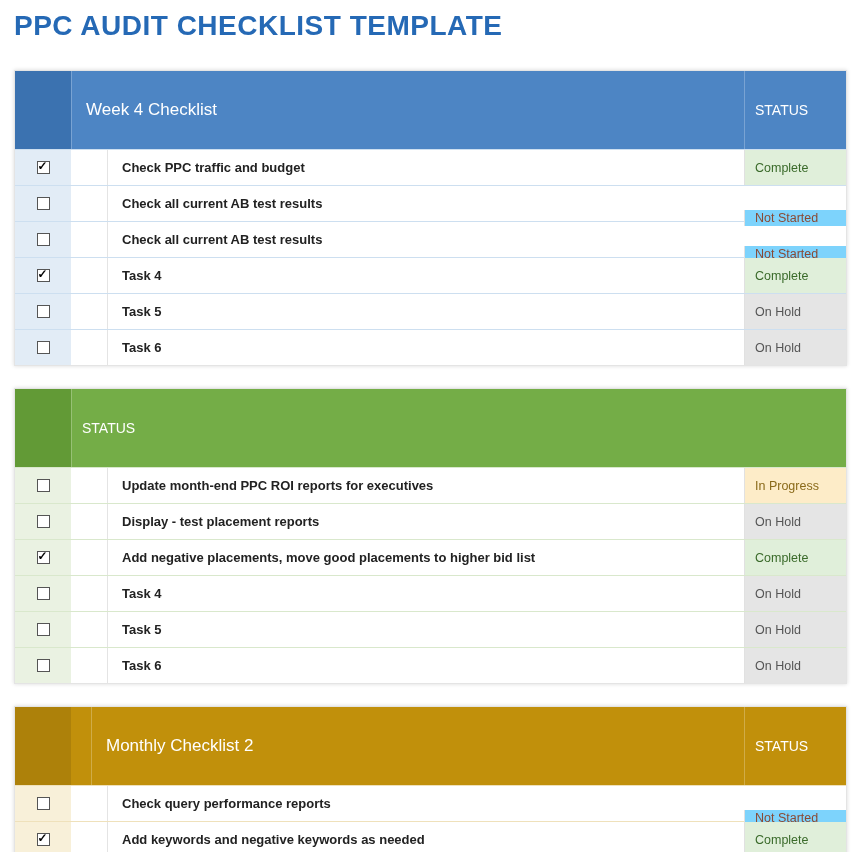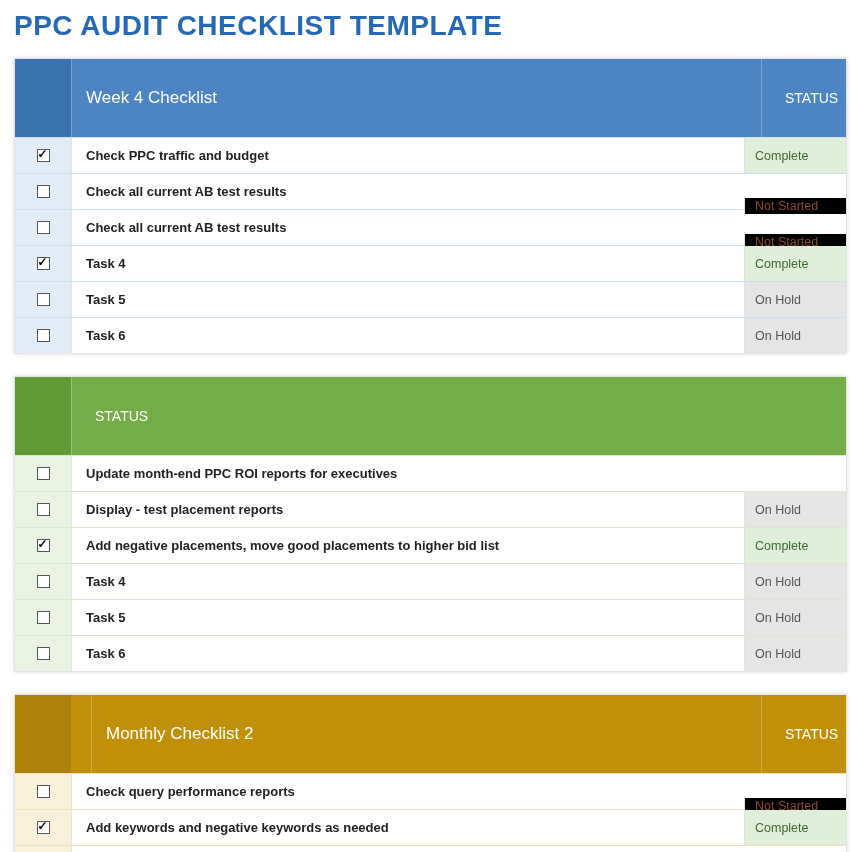--- a/index.html
+++ b/index.html
@@ -9,21 +9,21 @@
     font-family: "Century Gothic", "Segoe UI", Arial, sans-serif;
     background: #fff;
     color: #222;
     width: 861px;
   }
   h1 {
     color: #2569b5;
     font-size: 28px;
     letter-spacing: 0.5px;
     font-weight: 700;
-    margin: 10px 0 16px 0;
+    margin: 10px 0 28px 0;
   }
   .section {
     margin-bottom: 22px;
     box-shadow: 0 0 4px rgba(0,0,0,0.15);
     border: 1px solid #e4e4e4;
   }
   .shead {
     display: flex;
     align-items: center;
     height: 78px;
@@ -36,25 +36,25 @@
   }
   .shead .titlecol {
     flex: 1;
     padding: 8px 14px;
     height: 100%;
     display: flex;
     align-items: center;
     border-left: 1px solid rgba(255,255,255,0.25);
   }
   .shead .statuscol {
-    width: 85px;
+    width: 102px;
     height: 100%;
     display: flex;
     align-items: center;
-    padding: 0 23px;
+    padding: 0 10px;
     font-size: 14px;
     border-left: 1px solid rgba(255,255,255,0.25);
   }
   
   .blue .shead { background: #4d85c4; }
   .blue .shead .chkcol { background: #3b72b0; }
   .blue .row .chkcol { background: #e2ecf6; }
   .blue .row { border-top: 1px solid #cddff0; }
 
   .green .shead { background: #74ad47; }
@@ -81,20 +81,21 @@
     justify-content: center;
   }
   .row .taskcol {
     flex: 1;
     padding: 0 14px;
     display: flex;
     align-items: center;
     font-weight: 700;
     color: #222;
     border-left: 1px solid #e4e4e4;
+    margin-left: 36px;
   }
   .row .statuscol {
     width: 102px;
     display: flex;
     align-items: center;
     padding: 8px 10px;
     font-size: 12.5px;
     border-left: 1px solid #e1e1e1;
   }
   
@@ -110,21 +111,21 @@
     content: "✓";
     position: absolute;
     top: -3px;
     left: 0px;
     font-size: 12px;
     font-weight: 700;
     color: #000;
   }
   
   .st-complete   { background: #e0efda; color: #3a6a2a; }
-  .st-notstarted { background: #000000; color: #8a4a34; margin-top: 24px; }
+  .st-notstarted { background: #7dd3fc; color: #8a4a34; margin-top: 24px; }
   .st-onhold     { background: #e5e5e5; color: #555; margin-left: 33px; }
   .st-inprogress { background: #fdecc8; color: #8a6a1a; }
 </style>
 </head>
 <body>
 
 <h1>PPC AUDIT CHECKLIST TEMPLATE</h1>
 
 <div id="sections-root">
     <div class="section blue">
@@ -179,20 +180,21 @@
     <div class="section green">
       <div class="shead">
         <div class="chkcol"></div>
         <div class="statuscol">STATUS</div>
       </div>
       <div class="row">
         <div class="chkcol">
           <div class="cb"></div>
         </div>
         <div class="taskcol">Update month-end PPC ROI reports for executives</div>
+        <div class="statuscol st-inprogress">In Progress</div>
       </div>
       <div class="row">
         <div class="chkcol">
           <div class="cb"></div>
         </div>
         <div class="taskcol">Display - test placement reports</div>
         <div class="statuscol st-onhold">On Hold</div>
       </div>
       <div class="row">
         <div class="chkcol">

